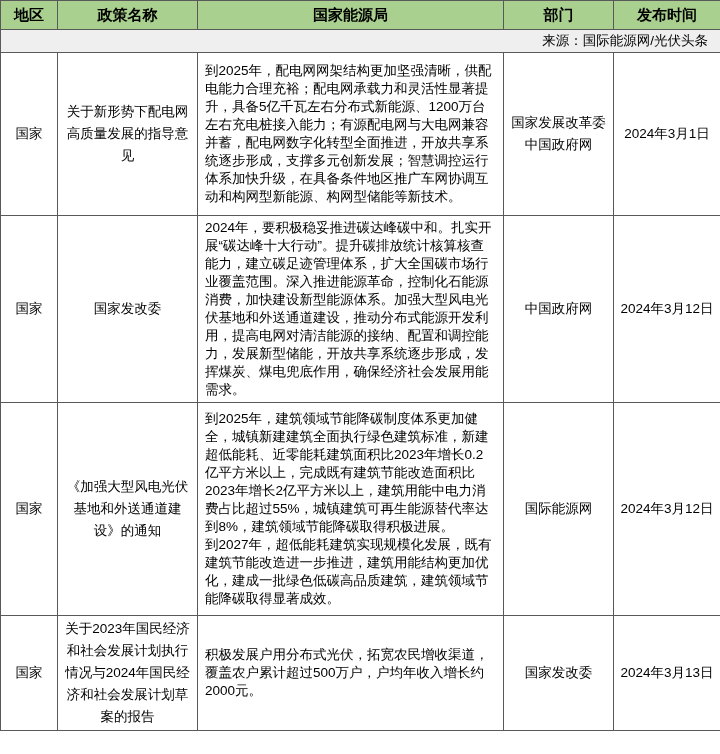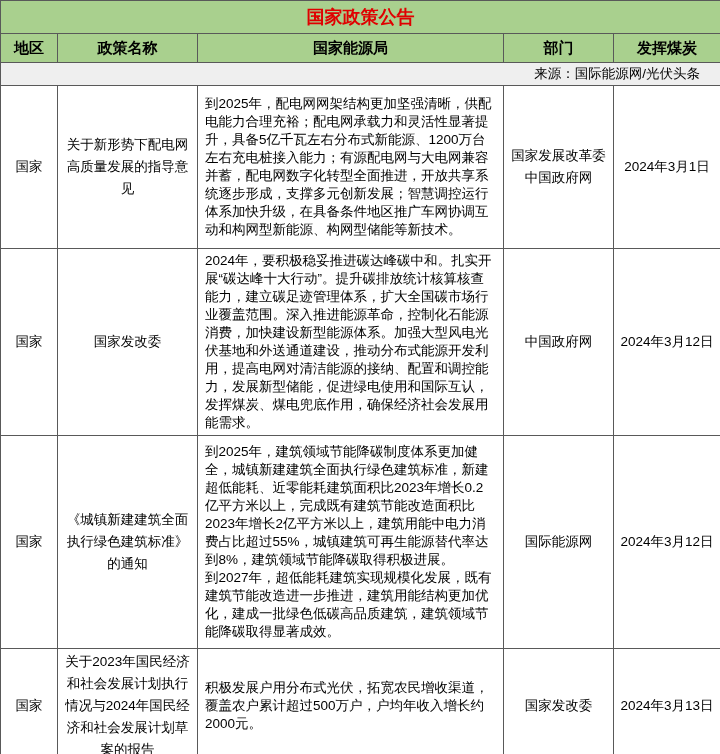--- a/index.html
+++ b/index.html
@@ -42,21 +42,21 @@
     font-size: 15px;
     text-align: center;
     vertical-align: middle;
     height: 29px;
   }
   .source-cell {
     background: var(--source-bg);
     text-align: right;
     vertical-align: middle;
     font-size: 13.5px;
-    padding: 2px 20px 2px 2px;
+    padding: 2px 12px 2px 2px;
     height: 23px;
   }
   .cell-center {
     text-align: center;
     vertical-align: middle;
     font-size: 13.5px;
     line-height: 22px;
     padding: 2px 5px;
     white-space: pre-line;
   }
@@ -79,53 +79,50 @@
 <table class="policy-table">
   <colgroup>
     <col style="width:57px">
     <col style="width:140px">
     <col style="width:306px">
     <col style="width:110px">
     <col style="width:107px">
   </colgroup>
   <tbody>
     <tr>
-      <td colspan="5" class="title-cell">国家政策公告</td>
-    </tr>
-    <tr>
       <td class="col-header">地区</td>
       <td class="col-header">政策名称</td>
       <td class="col-header">国家能源局</td>
       <td class="col-header">部门</td>
-      <td class="col-header">发挥煤炭</td>
+      <td class="col-header">发布时间</td>
     </tr>
     <tr>
       <td colspan="5" class="source-cell">来源：国际能源网/光伏头条</td>
     </tr>
 
     <tr class="r1">
       <td class="cell-center">国家</td>
       <td class="cell-center">关于新形势下配电网高质量发展的指导意见</td>
       <td class="cell-points">到2025年，配电网网架结构更加坚强清晰，供配电能力合理充裕；配电网承载力和灵活性显著提升，具备5亿千瓦左右分布式新能源、1200万台左右充电桩接入能力；有源配电网与大电网兼容并蓄，配电网数字化转型全面推进，开放共享系统逐步形成，支撑多元创新发展；智慧调控运行体系加快升级，在具备条件地区推广车网协调互动和构网型新能源、构网型储能等新技术。</td>
       <td class="cell-center">国家发展改革委
 中国政府网</td>
       <td class="cell-center">2024年3月1日</td>
     </tr>
 
     <tr class="r2">
       <td class="cell-center">国家</td>
       <td class="cell-center">国家发改委</td>
-      <td class="cell-points">2024年，要积极稳妥推进碳达峰碳中和。扎实开展“碳达峰十大行动”。提升碳排放统计核算核查能力，建立碳足迹管理体系，扩大全国碳市场行业覆盖范围。深入推进能源革命，控制化石能源消费，加快建设新型能源体系。加强大型风电光伏基地和外送通道建设，推动分布式能源开发利用，提高电网对清洁能源的接纳、配置和调控能力，发展新型储能，促进绿电使用和国际互认，发挥煤炭、煤电兜底作用，确保经济社会发展用能需求。</td>
+      <td class="cell-points">2024年，要积极稳妥推进碳达峰碳中和。扎实开展“碳达峰十大行动”。提升碳排放统计核算核查能力，建立碳足迹管理体系，扩大全国碳市场行业覆盖范围。深入推进能源革命，控制化石能源消费，加快建设新型能源体系。加强大型风电光伏基地和外送通道建设，推动分布式能源开发利用，提高电网对清洁能源的接纳、配置和调控能力，发展新型储能，开放共享系统逐步形成，发挥煤炭、煤电兜底作用，确保经济社会发展用能需求。</td>
       <td class="cell-center">中国政府网</td>
       <td class="cell-center">2024年3月12日</td>
     </tr>
 
     <tr class="r3">
       <td class="cell-center">国家</td>
-      <td class="cell-center">《城镇新建建筑全面执行绿色建筑标准》的通知</td>
+      <td class="cell-center">《加强大型风电光伏基地和外送通道建设》的通知</td>
       <td class="cell-points">到2025年，建筑领域节能降碳制度体系更加健全，城镇新建建筑全面执行绿色建筑标准，新建超低能耗、近零能耗建筑面积比2023年增长0.2亿平方米以上，完成既有建筑节能改造面积比2023年增长2亿平方米以上，建筑用能中电力消费占比超过55%，城镇建筑可再生能源替代率达到8%，建筑领域节能降碳取得积极进展。
 到2027年，超低能耗建筑实现规模化发展，既有建筑节能改造进一步推进，建筑用能结构更加优化，建成一批绿色低碳高品质建筑，建筑领域节能降碳取得显著成效。</td>
       <td class="cell-center">国际能源网</td>
       <td class="cell-center">2024年3月12日</td>
     </tr>
 
     <tr class="r4">
       <td class="cell-center">国家</td>
       <td class="cell-center">关于2023年国民经济和社会发展计划执行情况与2024年国民经济和社会发展计划草案的报告</td>
       <td class="cell-points">积极发展户用分布式光伏，拓宽农民增收渠道，覆盖农户累计超过500万户，户均年收入增长约2000元。</td>

